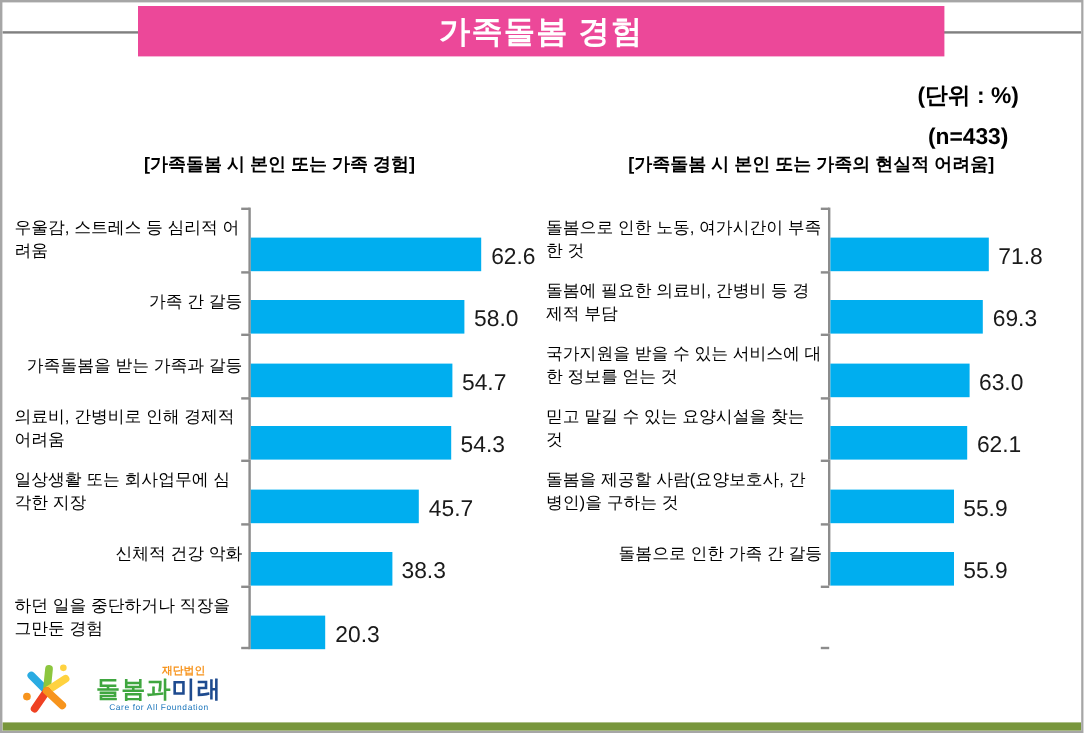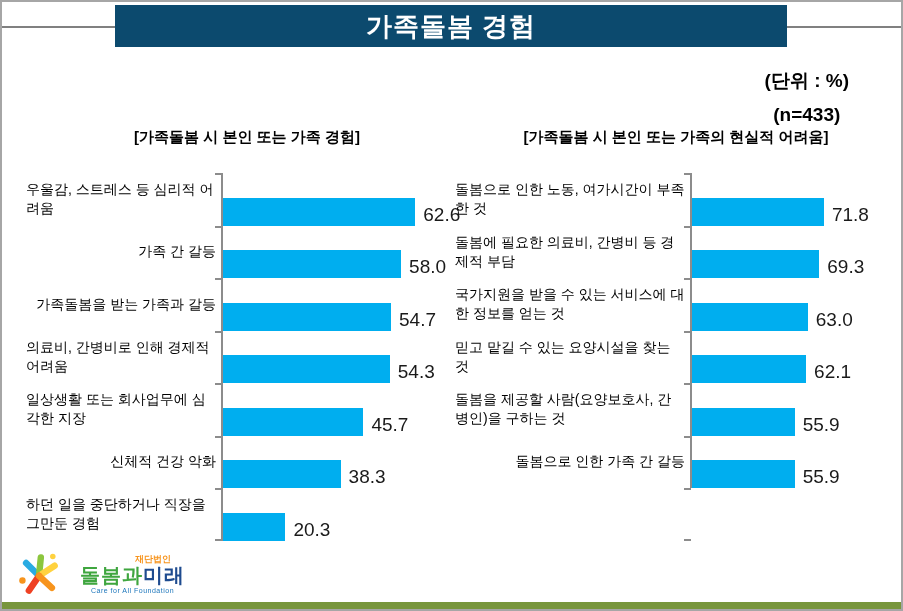--- a/index.html
+++ b/index.html
@@ -3,27 +3,27 @@
 <meta charset="utf-8">
 <style>
   html,body{margin:0;padding:0;background:#e9e9e9;}
   .slide{
     position:relative;width:903px;height:611px;background:#ffffff;
     border:2px solid #a6a6a6;box-sizing:border-box;overflow:hidden;
     font-family:"Liberation Sans","DejaVu Sans",sans-serif;color:#000;
   }
   .top-line{position:absolute;left:0;right:0;top:24px;height:2px;background:#808080;}
   .banner{
-    position:absolute;left:113px;top:3px;width:672px;height:42px;background:#0c4a6e;
+    position:absolute;left:113px;top:3px;width:672px;height:42px;background:#ec4899;
     display:flex;align-items:center;justify-content:center;z-index:2;
   }
   .banner-title{color:#fff;font-weight:bold;font-size:26px;letter-spacing:1px;}
   .meta{position:absolute;top:62px;right:52px;text-align:center;font-weight:bold;font-size:19px;line-height:34px;}
   .chart{position:absolute;top:126px;width:442px;}
-  .chart-left{left:24px;}
+  .chart-left{left:10px;}
   .chart-right{left:453px;}
   .chart-subtitle{text-align:center;font-weight:bold;font-size:15px;height:19px;}
   .chart-body{position:relative;margin-top:26px;display:flex;flex-direction:column;}
   .row{display:flex;align-items:center;height:52.5px;}
   .cat-cell{display:flex;justify-content:flex-end;align-items:center;box-sizing:border-box;padding-right:5px;height:100%;}
   .chart-left .cat-cell{width:195px;}
   .chart-right .cat-cell{width:235px;}
   .cat-label{font-size:14px;font-weight:normal;line-height:1.35;}
   .bars-cell{flex:1;height:100%;border-left:2px solid #8C8C8C;display:flex;align-items:flex-end;}
   .bar{height:28px;background:#00AEEF;}

